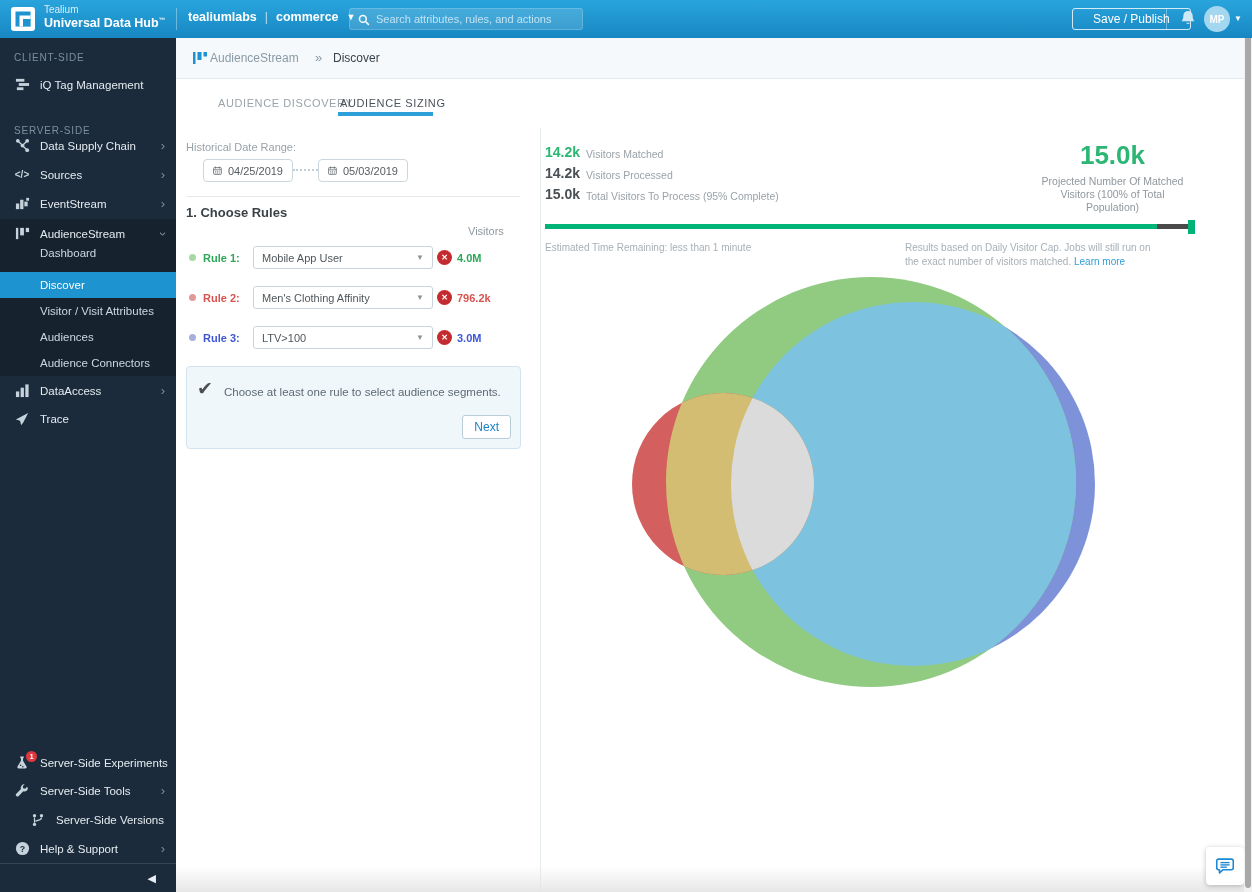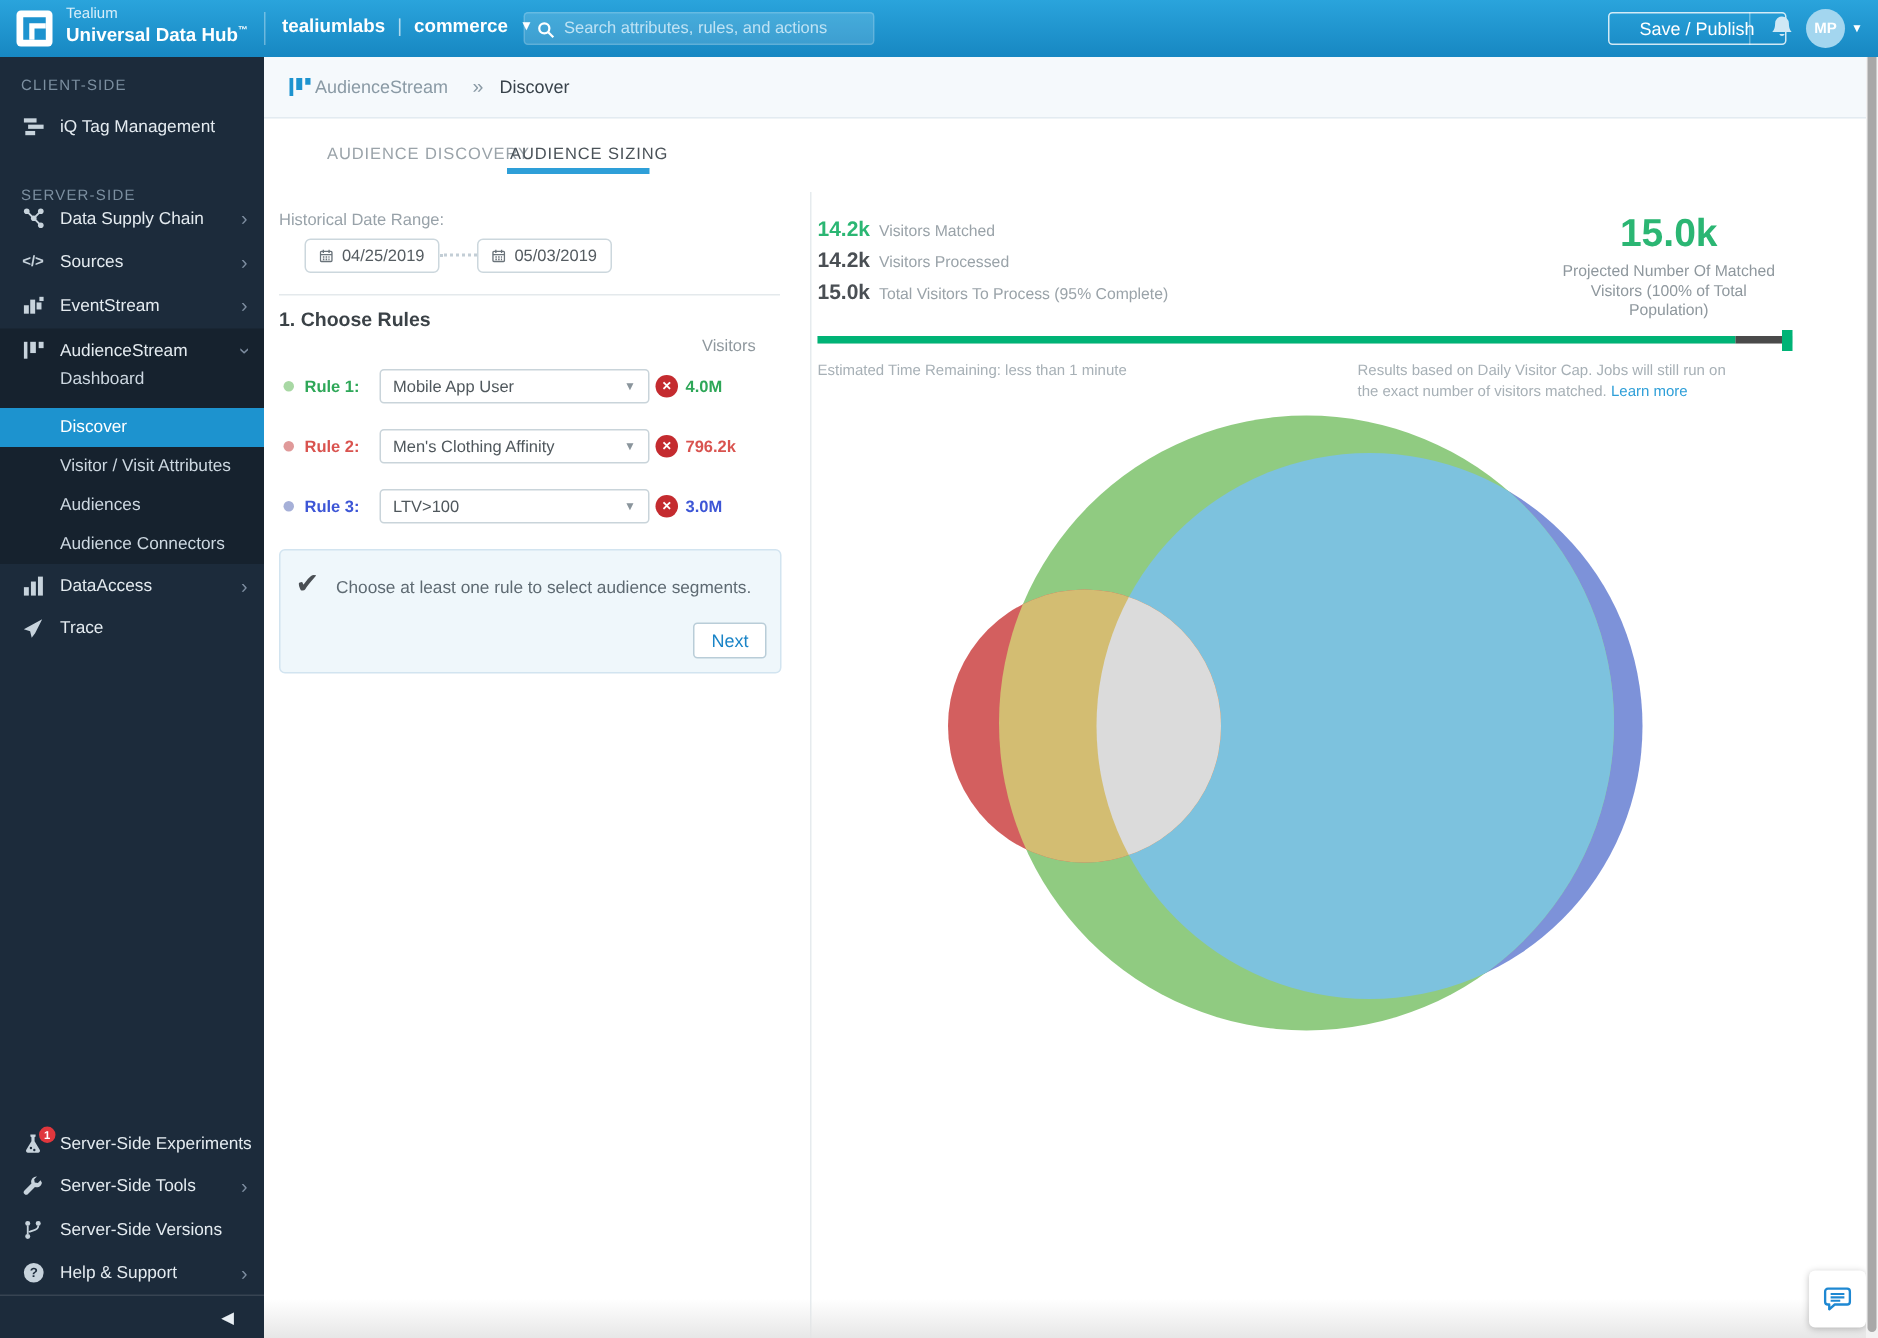--- a/index.html
+++ b/index.html
@@ -265,21 +265,21 @@
     </div>
     <div class="nav-item" style="top:738px;">
       <span class="nav-icon">
         <svg width="14" height="14" viewBox="0 0 16 16" fill="currentColor">
             <path d="M14.8 4.2a4 4 0 0 1-5.3 4.2l-5.3 5.3a1.9 1.9 0 0 1-2.7-2.7l5.3-5.3A4 4 0 0 1 11 .4L8.9 2.5l.4 2.4 2.4.4 2.1-2.1c.4.6.6 1.3.6 2z"></path>
           </svg>
       </span>
       <span class="nav-label">Server-Side Tools</span>
       <span class="nav-chevron">›</span>
     </div>
-    <div class="nav-item" style="top:767px;">
+    <div class="nav-item" style="top:767px;padding-left:16px;">
       <span class="nav-icon">
         <svg width="14" height="14" viewBox="0 0 16 16" fill="currentColor">
             <circle cx="4" cy="3" r="1.9"></circle>
             <circle cx="12" cy="3" r="1.9"></circle>
             <circle cx="4" cy="13" r="1.9"></circle>
             <path d="M4 5v6M12 5c0 3.5-4 3-7 4.5" stroke="currentColor" stroke-width="1.4" fill="none"></path>
           </svg>
       </span>
       <span class="nav-label">Server-Side Versions</span>
     </div>

